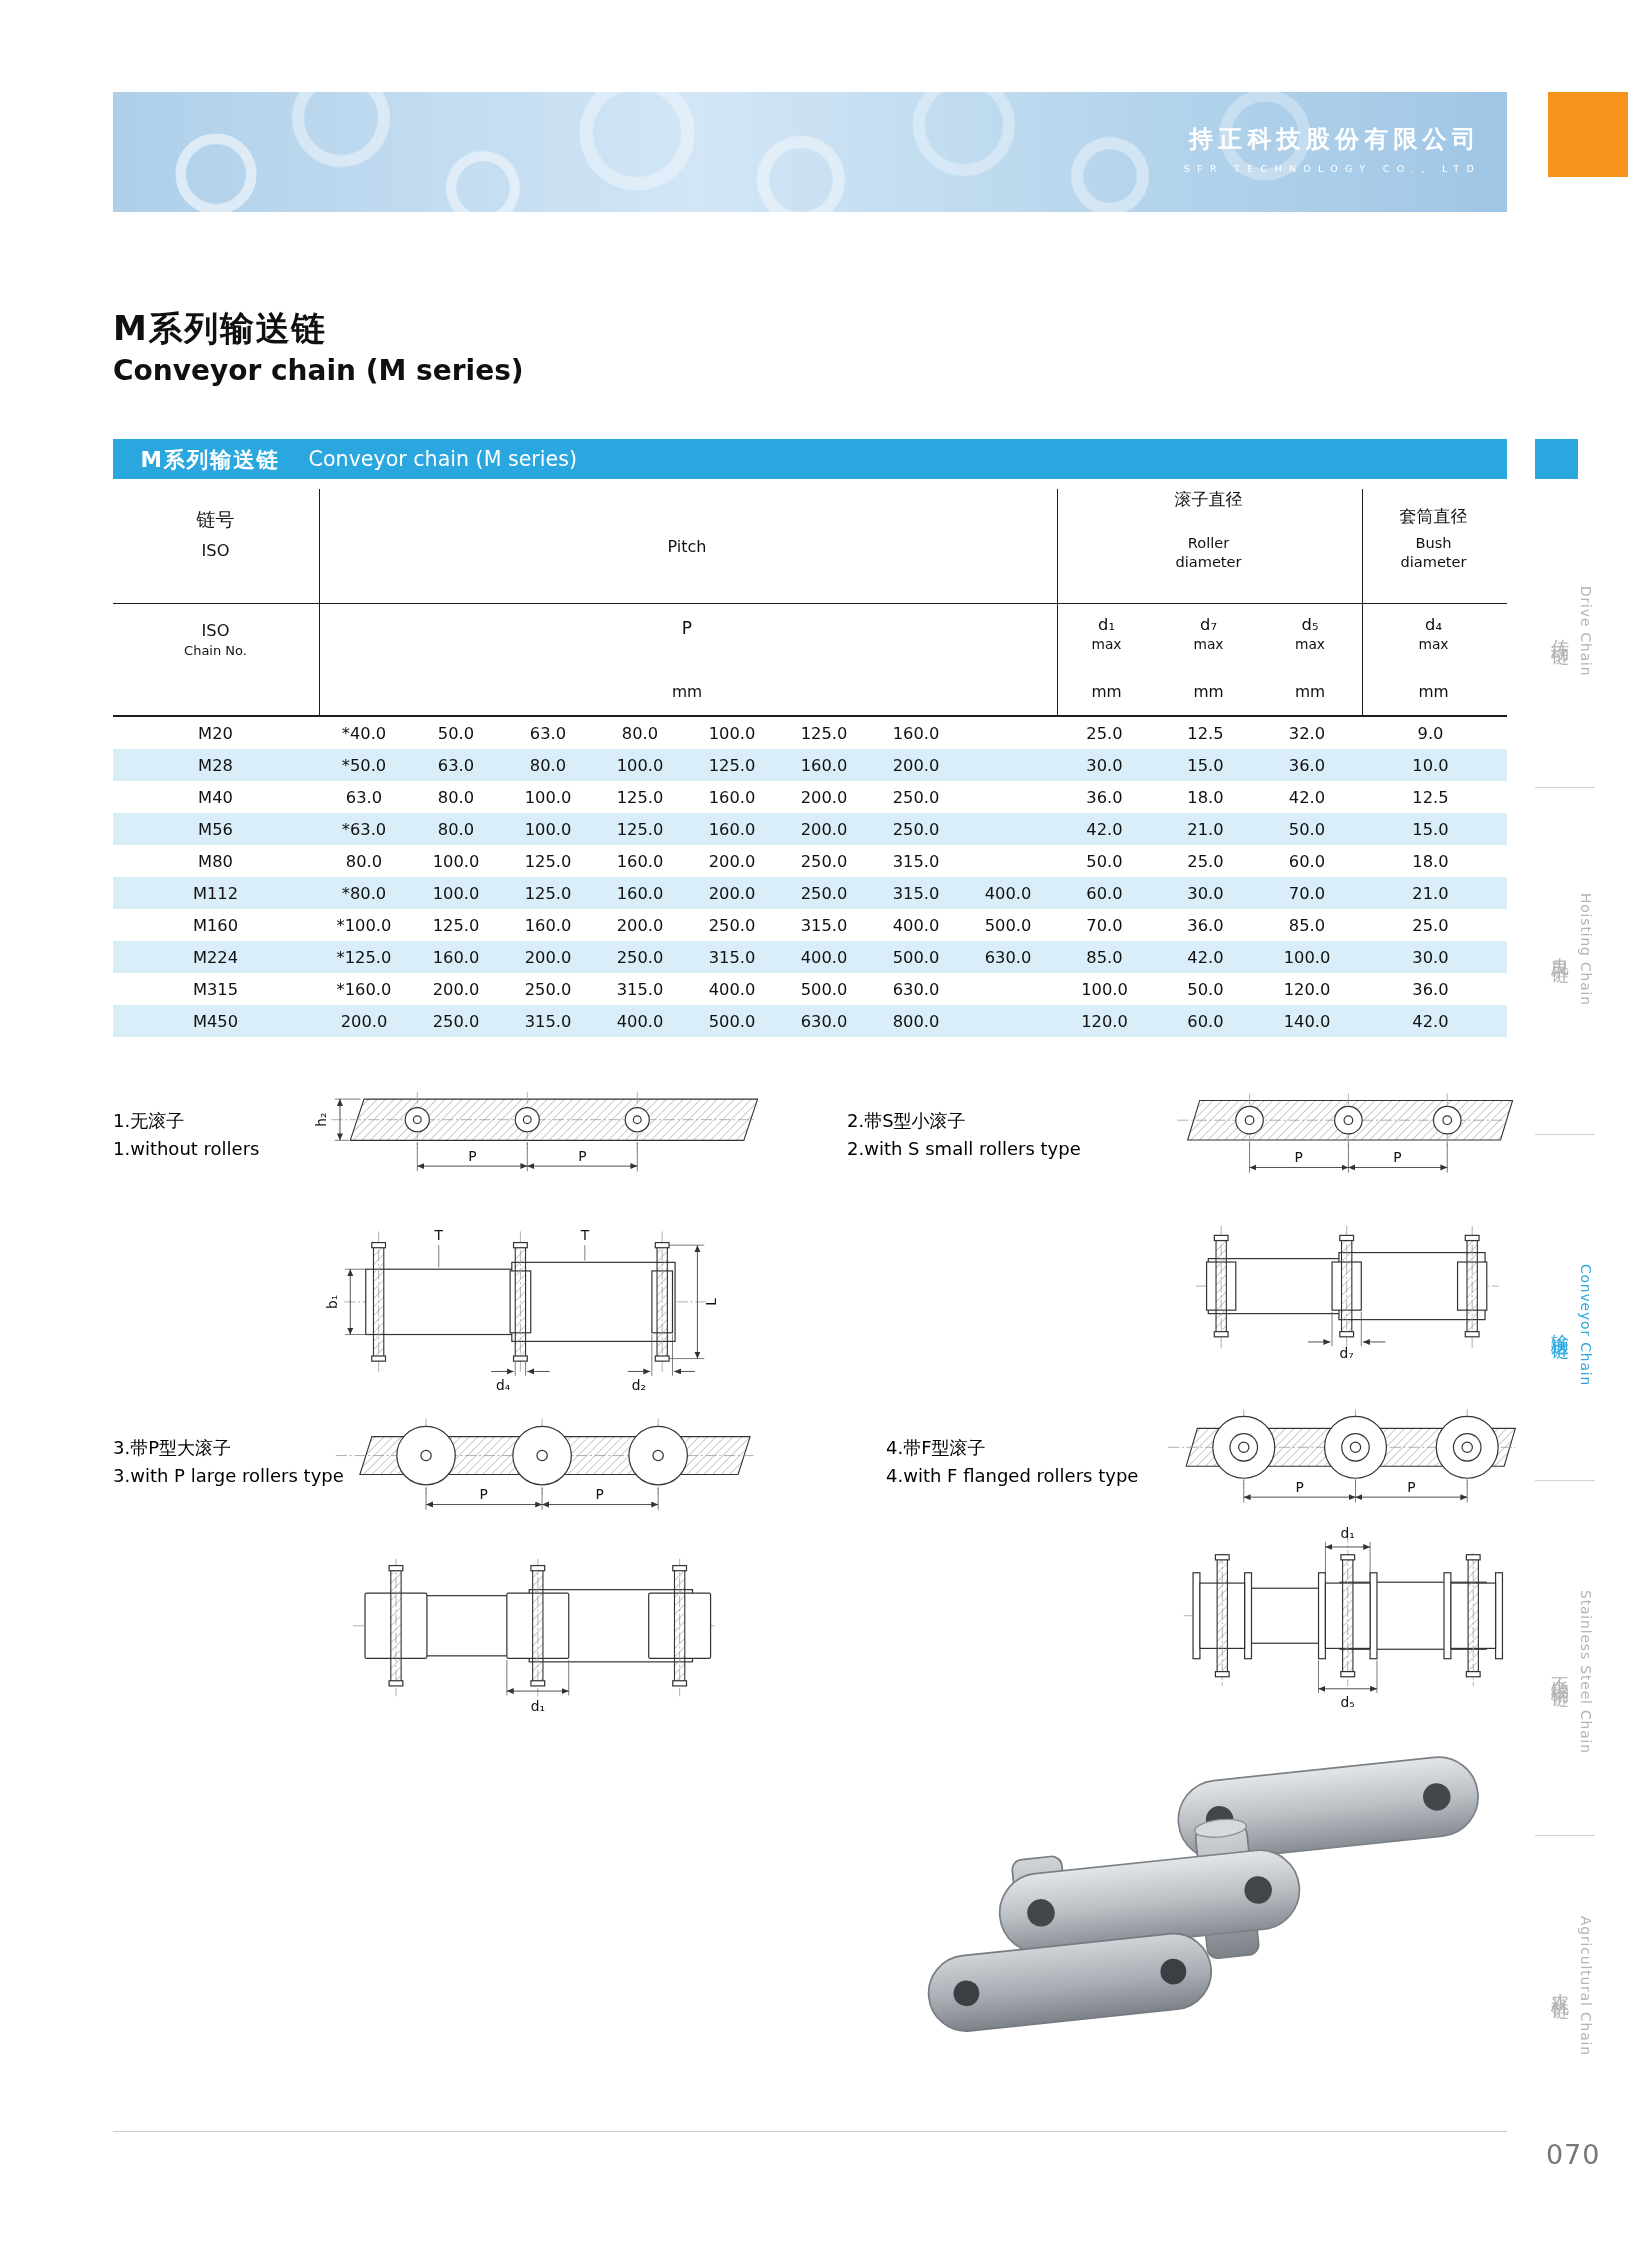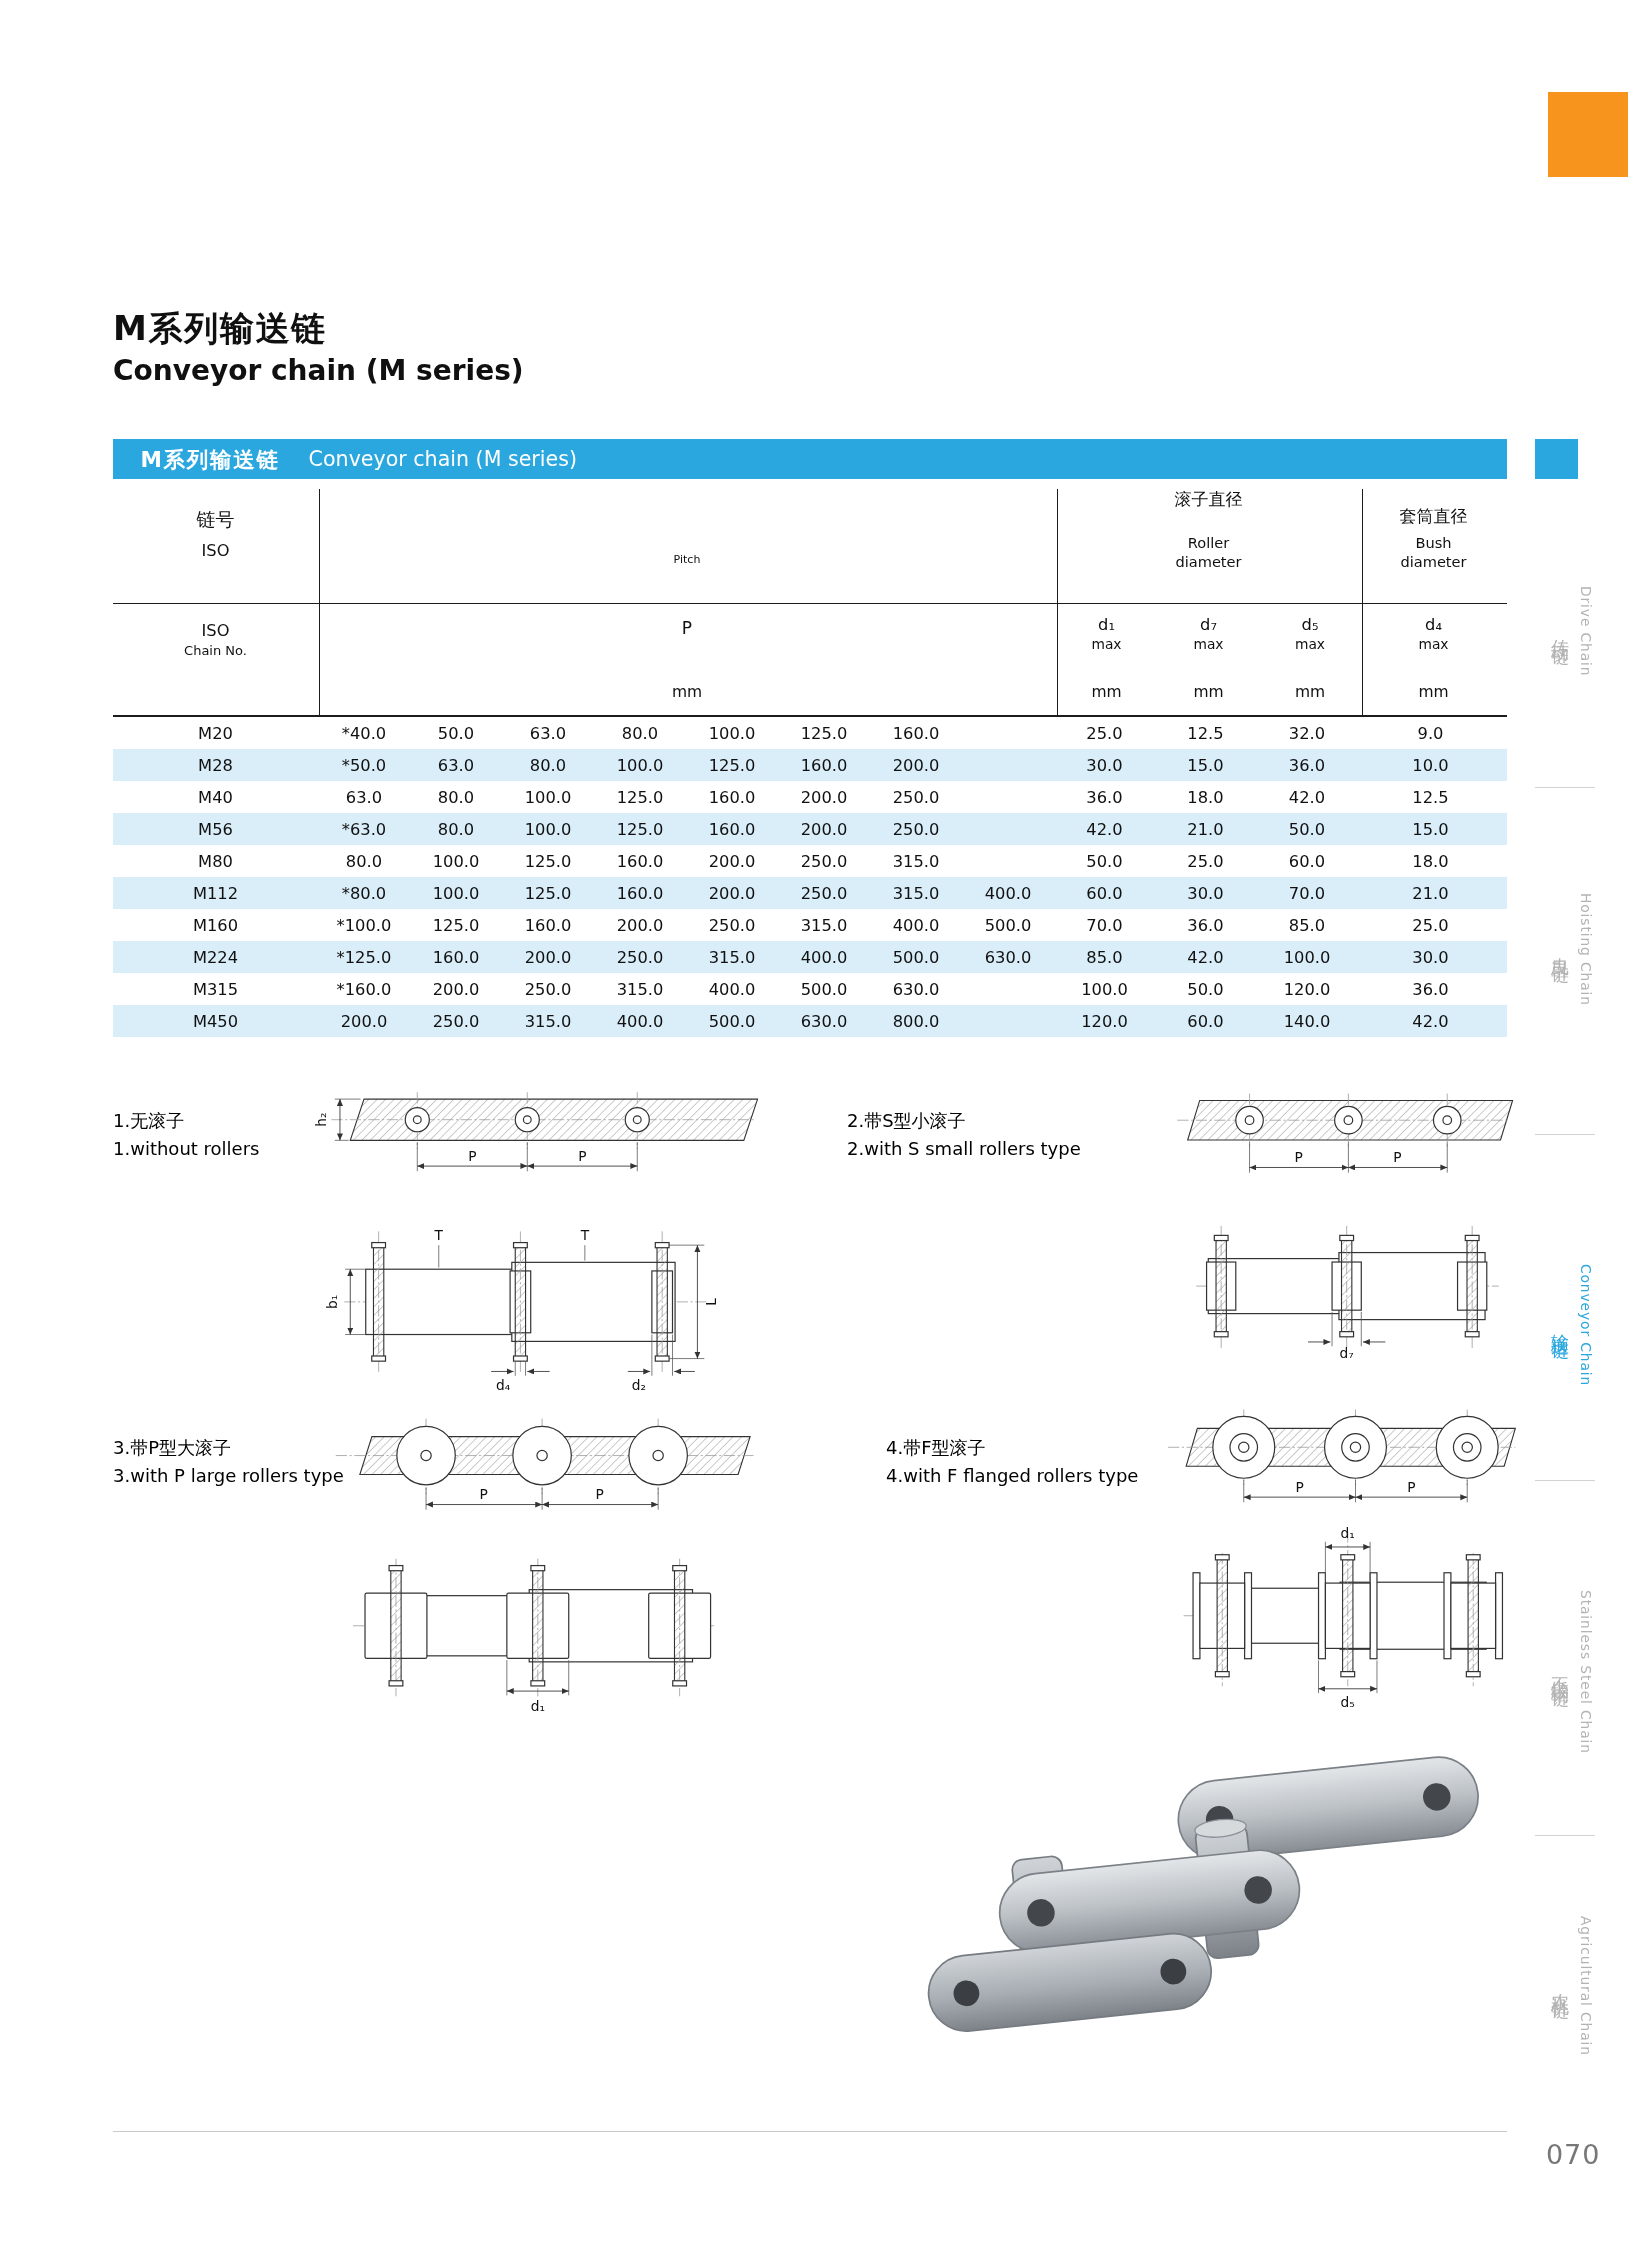--- a/index.html
+++ b/index.html
@@ -76,36 +76,42 @@
       <line x1="0" y1="0" x2="0" y2="7" stroke="#9a9a9a" stroke-width="1.2"></line>
     </pattern>
     <marker id="arr" markerWidth="9" markerHeight="8" refX="8" refY="3.5" orient="auto-start-reverse">
       <path d="M0,0 L8,3.5 L0,7 z" fill="#333"></path>
     </marker>
   </defs>
 </svg>
 
 <div class="page">
 
+  <div class="abs banner" style="left:113px;top:92px;width:1394px;height:120px;">
+    <div class="abs" style="right:26px;top:31px;">
+      <div class="bc-cn">持正科技股份有限公司</div>
+      <div class="bc-en">SFR TECHNOLOGY CO., LTD</div>
+    </div>
+  </div>
   <div class="abs orange-block" style="left:1548px;top:92px;width:80px;height:85px;"></div>
 
   <div class="abs title-cn" style="left:113px;top:306px;">M系列输送链</div>
   <div class="abs title-en" style="left:113px;top:354px;">Conveyor chain (M series)</div>
 
   <div class="abs section-bar" style="left:113px;top:439px;width:1394px;height:40px;">
     <span class="sb-cn">M系列输送链</span>
     <span class="sb-en">Conveyor chain (M series)</span>
   </div>
   <div class="abs bar-tab" style="left:1535px;top:439px;width:43px;height:40px;"></div>
 
   <div class="abs" style="left:113px;top:489px;width:1394px;height:227px;">
 
     <div class="hc" style="left:0;top:19px;width:205px;font-size:19px;">链号</div>
     <div class="hc" style="left:0;top:52px;width:205px;font-size:16.3px;">ISO</div>
-    <div class="hc" style="left:205px;top:64px;width:738px;font-size:11px;">Pitch</div>
+    <div class="hc" style="left:205px;top:48px;width:738px;font-size:16px;">Pitch</div>
     <div class="hc" style="left:943px;top:0;width:305px;font-size:17px;">滚子直径</div>
     <div class="hc" style="left:943px;top:45px;width:305px;font-size:14.6px;">Roller</div>
     <div class="hc" style="left:943px;top:64px;width:305px;font-size:14.6px;">diameter</div>
     <div class="hc" style="left:1248px;top:17px;width:145px;font-size:17px;">套筒直径</div>
     <div class="hc" style="left:1248px;top:45px;width:145px;font-size:14.6px;">Bush</div>
     <div class="hc" style="left:1248px;top:64px;width:145px;font-size:14.6px;">diameter</div>
 
     <div class="hc" style="left:0;top:132px;width:205px;font-size:16.3px;">ISO</div>
     <div class="hc" style="left:0;top:154px;width:205px;font-size:13px;">Chain No.</div>
     <div class="hc" style="left:205px;top:129px;width:738px;font-size:17px;">P</div>

